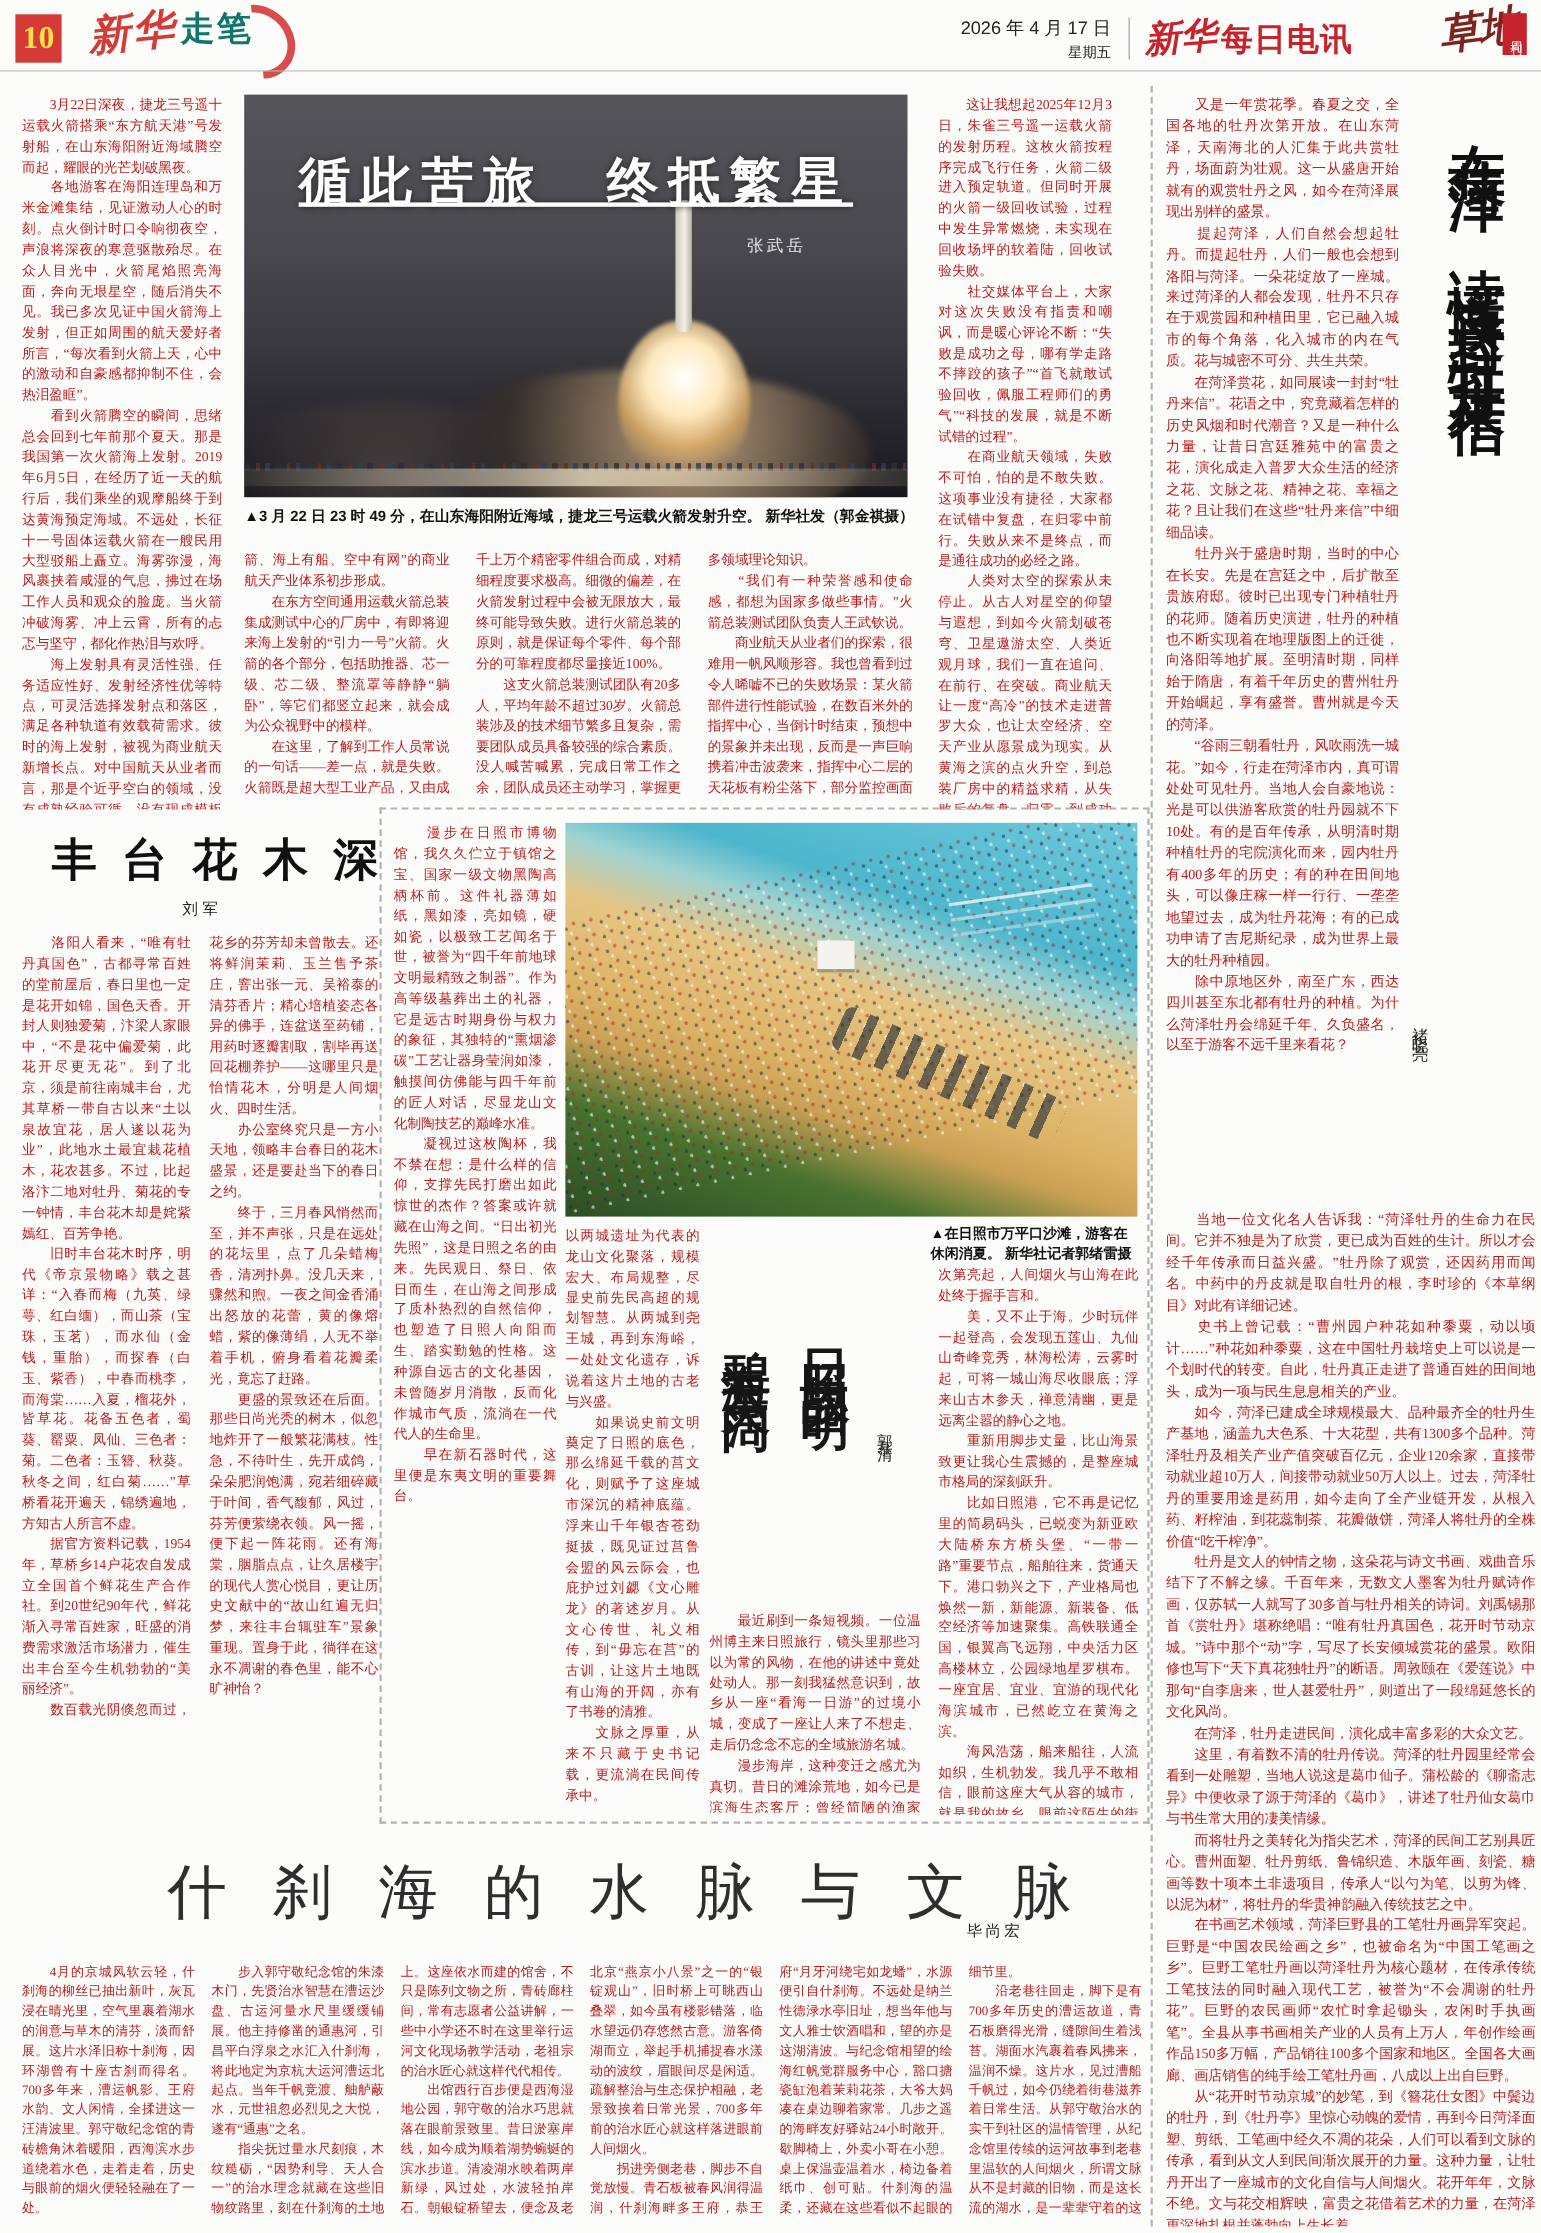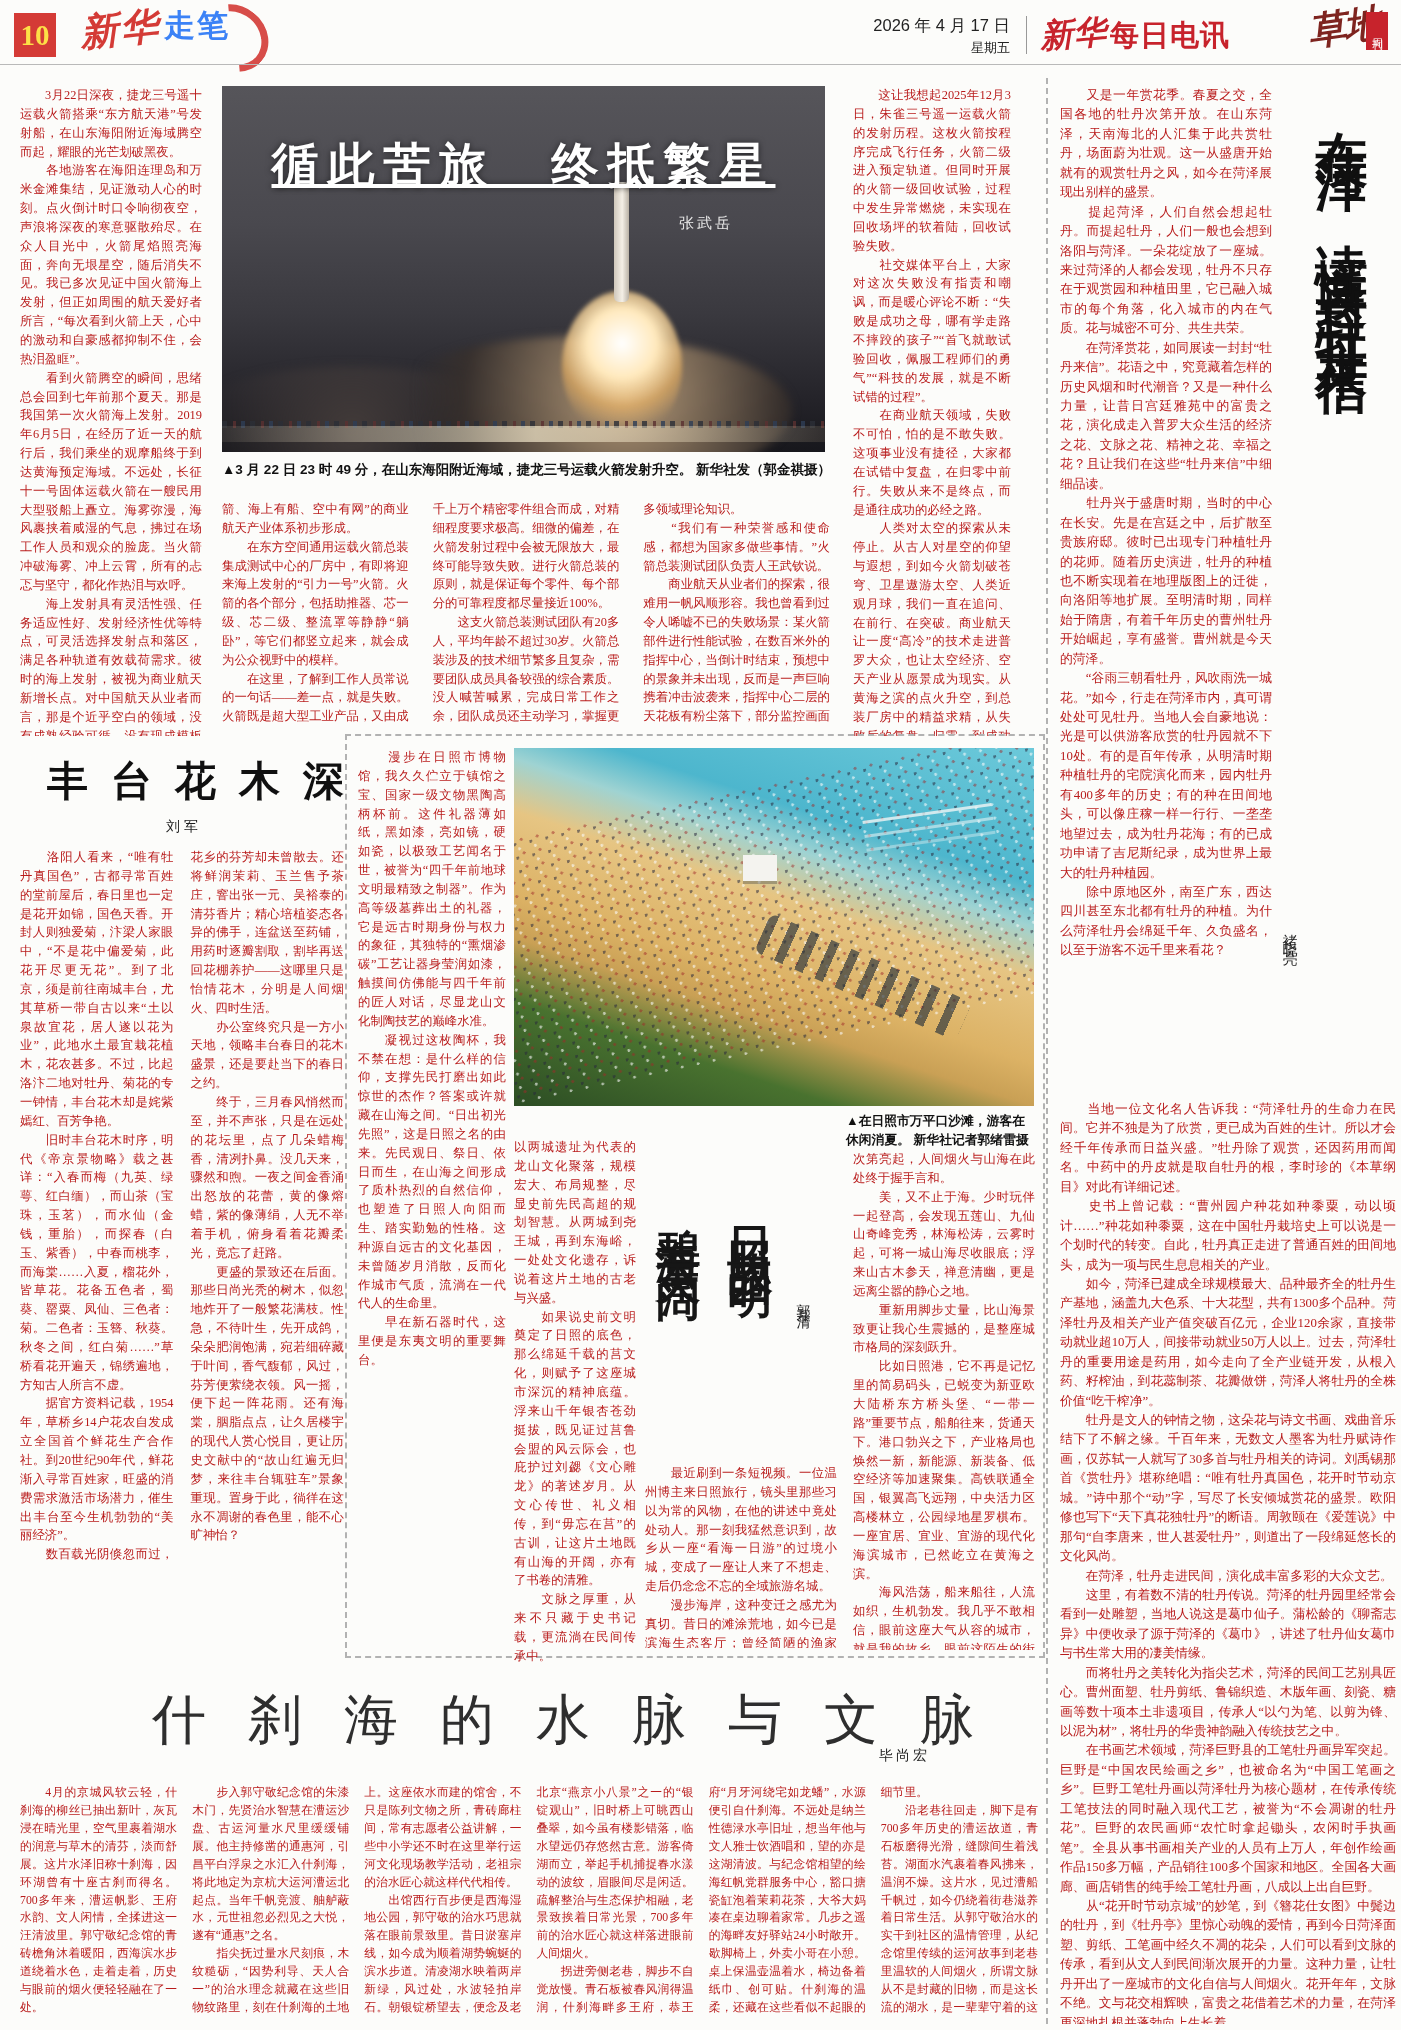--- a/index.html
+++ b/index.html
@@ -9,21 +9,21 @@
   .body-text{font-size:12.4px;line-height:1.52;text-align:justify;white-space:pre-line;
              overflow:hidden;color:#b91c1c;}
   .sans{font-family:"Liberation Sans","DejaVu Sans",sans-serif;}
   
   .pagenum{left:14px;top:13px;width:42px;height:44px;background:#d43b36;color:#fde047;
            display:flex;align-items:center;justify-content:center;font-size:29px;font-weight:bold;
            font-family:"Liberation Serif",serif;}
   .logo{left:80px;top:4px;height:58px;}
   .logo-xinhua{font-size:38px;font-weight:bold;font-style:italic;color:#d43b36;
                display:inline-block;transform:rotate(-6deg);letter-spacing:2px;}
-  .logo-zoubi{font-size:31px;font-weight:bold;color:#3b82f6;letter-spacing:2px;vertical-align:6px;}
+  .logo-zoubi{font-size:31px;font-weight:bold;color:#0f766e;letter-spacing:2px;vertical-align:6px;}
   .logo-swoosh{position:absolute;left:118px;top:2px;width:58px;height:50px;border:7px solid #d43b36;
                border-left-color:transparent;border-bottom-color:transparent;border-radius:50%;
                transform:rotate(40deg);opacity:.9;}
   .date-block{left:840px;top:15px;width:170px;text-align:right;font-size:16.5px;color:#222;}
   .date-weekday{font-size:13px;margin-top:2px;}
   .hdr-divider{left:1026px;top:16px;width:1px;height:38px;background:#999;}
   .masthead{left:1040px;top:12px;white-space:nowrap;}
   .mh-xinhua{font-size:33px;font-weight:bold;font-style:italic;color:#c7232c;
              display:inline-block;transform:rotate(-5deg);}
   .mh-rest{font-size:29px;font-weight:bold;color:#c7232c;letter-spacing:1px;}
@@ -76,21 +76,21 @@
             background-size:13px 11px;transform:rotate(-12deg) scale(1.25);}
   .rz-building{position:absolute;left:44%;top:30%;width:34px;height:26px;background:#f4f3ef;
                box-shadow:0 3px 0 rgba(60,60,60,.35);}
   .rz-pier{position:absolute;right:8%;top:18%;width:130px;height:3px;background:rgba(240,245,245,.8);
            transform:rotate(-8deg);box-shadow:0 14px 0 rgba(240,245,245,.55),0 28px 0 rgba(240,245,245,.4);}
   .rz-boats{position:absolute;left:46%;top:58%;width:220px;height:42px;
             background:repeating-linear-gradient(90deg,#27313b 0 9px,transparent 9px 22px);
             transform:rotate(24deg);opacity:.65;border-radius:8px;}
   .rz-caption{left:846px;top:1112px;width:190px;height:68px;font-size:12.8px;font-weight:bold;
               color:#111;line-height:1.45;}
-  .rz-col2{left:514px;top:1114px;width:122px;height:530px;margin-top:24px;}
+  .rz-col2{left:514px;top:1114px;width:122px;height:530px;}
   .rz-t1,.rz-t2{writing-mode:vertical-rl;font-size:45px;font-weight:bold;color:#161616;
                 letter-spacing:12px;height:290px;}
   .rz-t1{left:648px;top:1192px;}
   .rz-t2{left:720px;top:1192px;}
   .rz-author{left:794px;top:1292px;writing-mode:vertical-rl;font-size:14px;letter-spacing:6px;color:#222;}
   .rz-col3{left:645px;top:1464px;width:192px;height:184px;}
   .rz-col4{left:853px;top:1150px;width:182px;height:500px;}
   
   .s-head{left:110px;top:1684px;width:820px;text-align:center;font-size:54px;letter-spacing:42px;
           color:#2e2e2e;font-weight:500;white-space:nowrap;text-indent:42px;}

